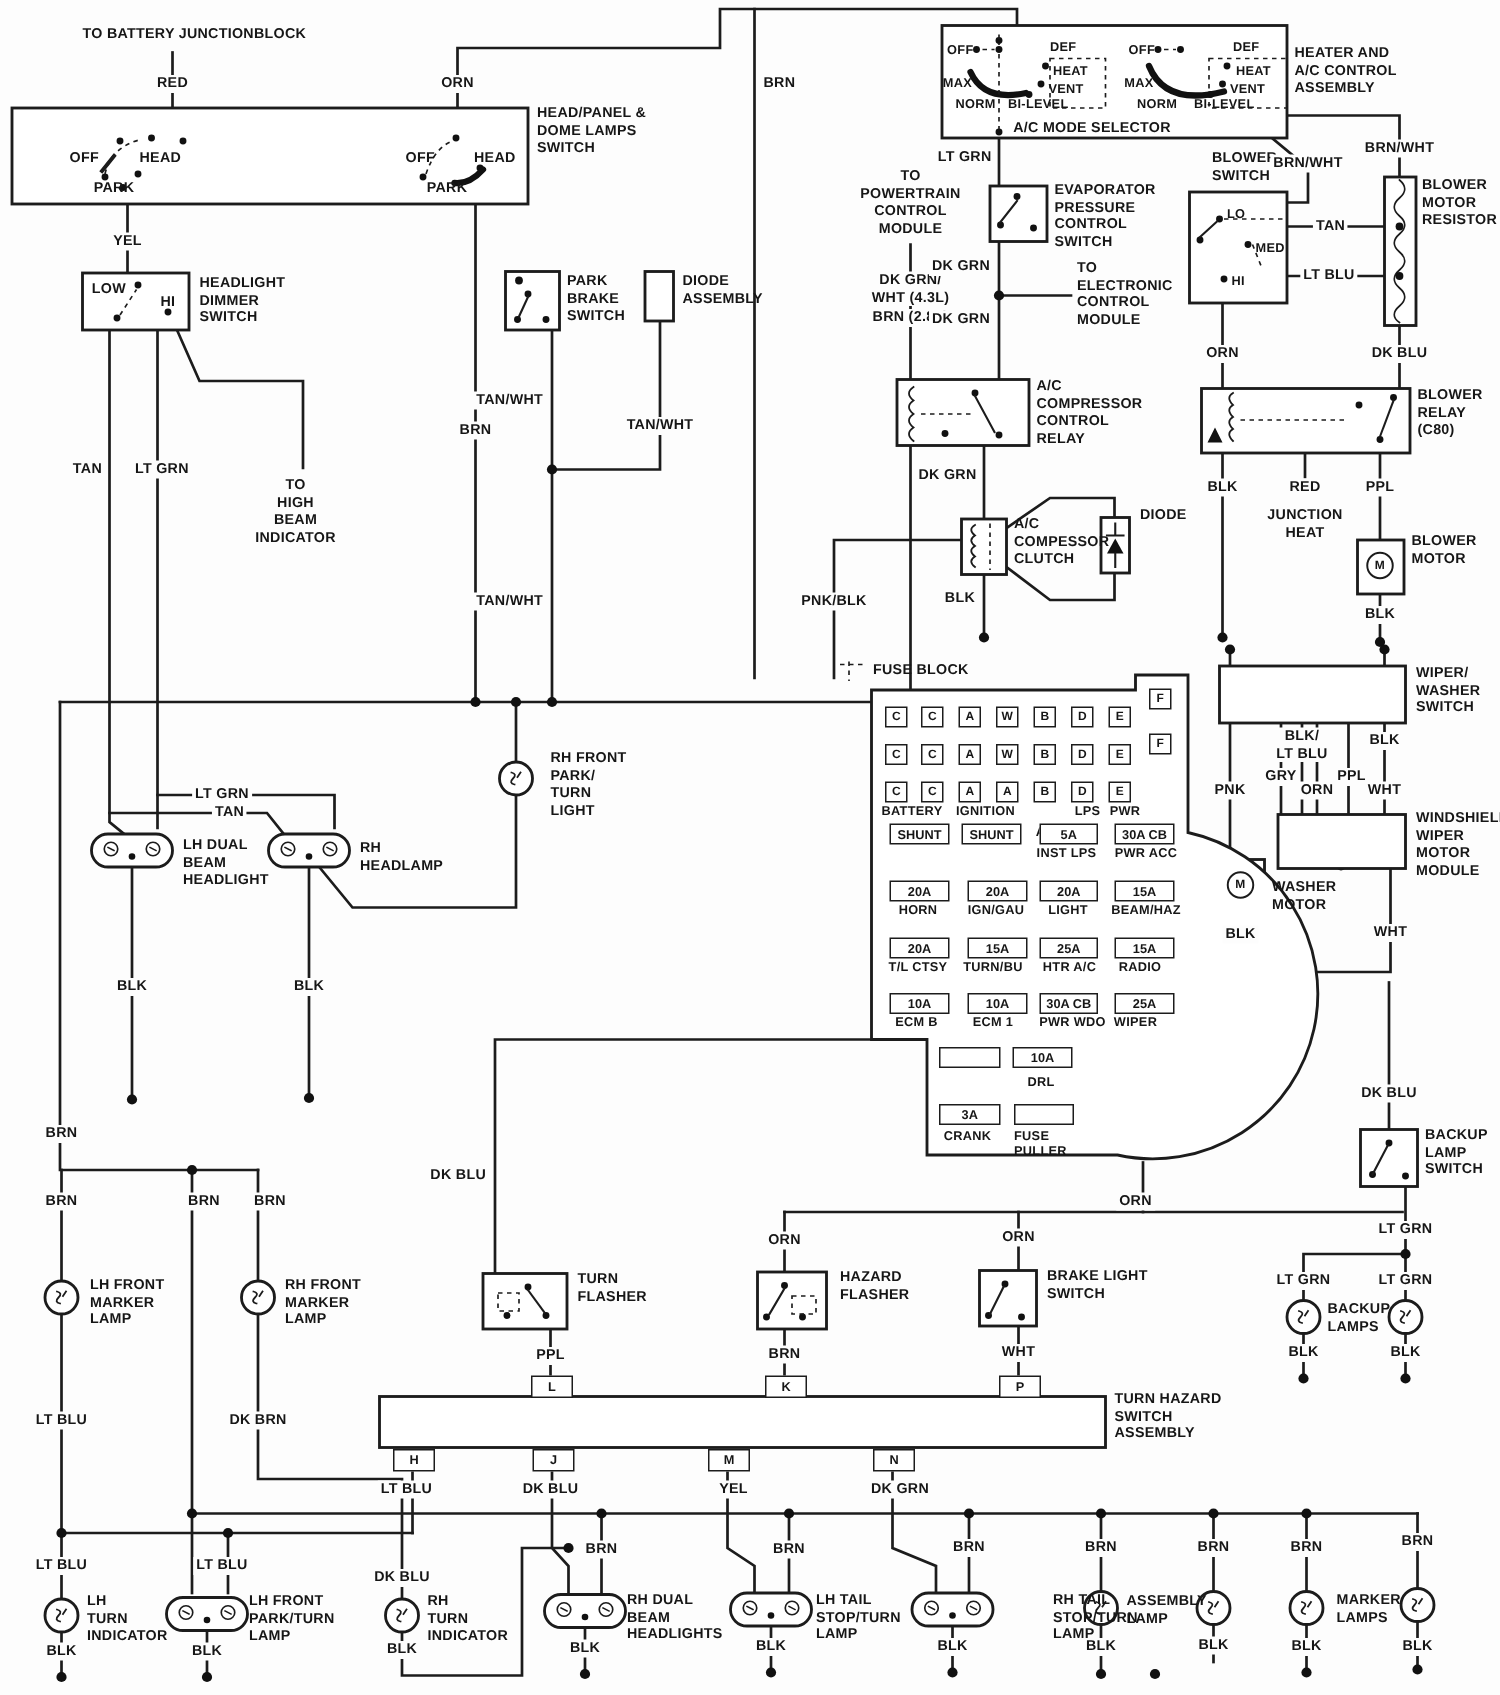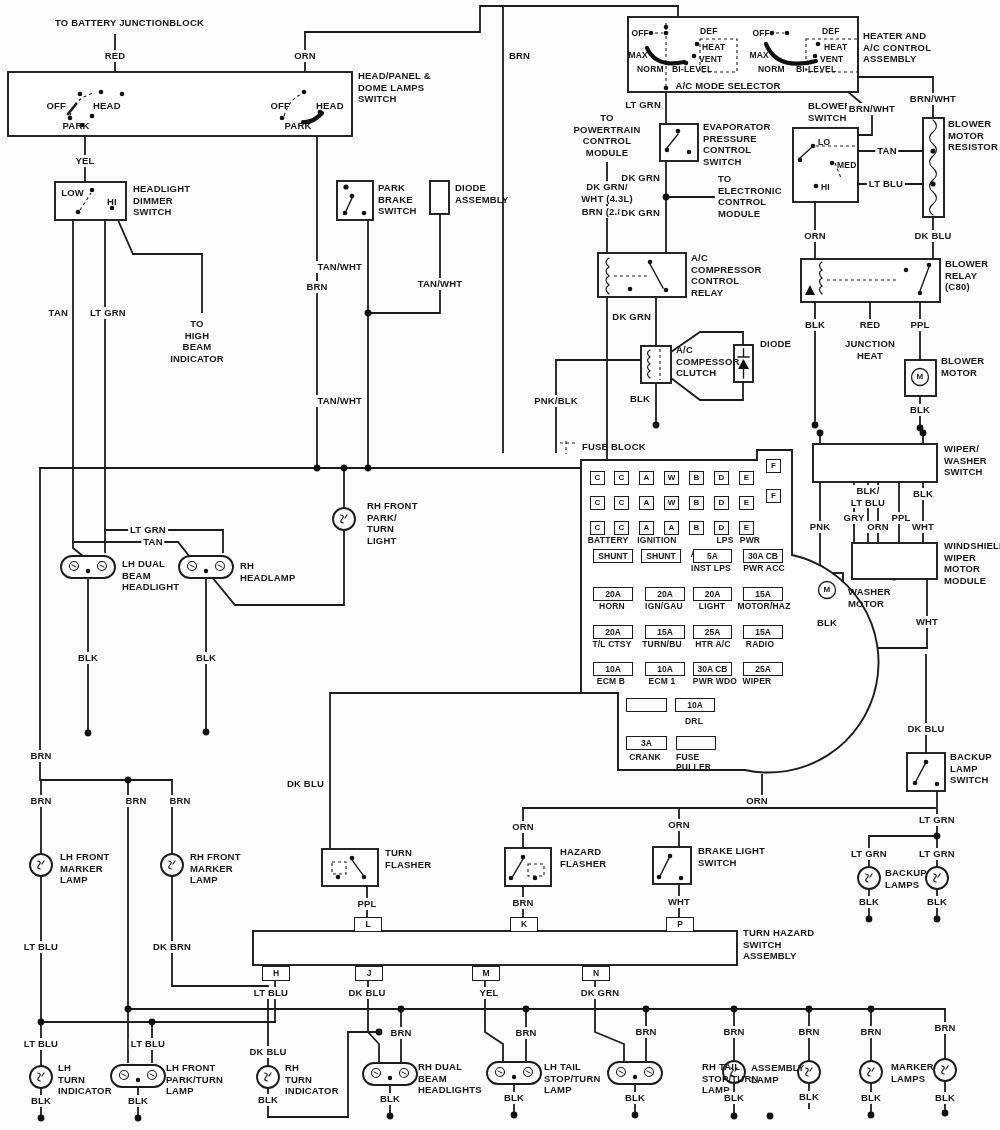--- a/index.html
+++ b/index.html
@@ -601,21 +601,21 @@
 <span class="lb sm c" style="left:711px;top:563px">INST LPS</span>
 <span class="lb sm c" style="left:764px;top:563px">PWR ACC</span>
 
 <div class="fusebox" style="left:593px;top:587px;width:38px">20A</div>
 <div class="fusebox" style="left:645px;top:587px;width:38px">20A</div>
 <div class="fusebox" style="left:693px;top:587px;width:37px">20A</div>
 <div class="fusebox" style="left:743px;top:587px;width:38px">15A</div>
 <span class="lb sm c" style="left:612px;top:601px">HORN</span>
 <span class="lb sm c" style="left:664px;top:601px">IGN/GAU</span>
 <span class="lb sm c" style="left:712px;top:601px">LIGHT</span>
-<span class="lb sm c" style="left:764px;top:601px">MOTOR/HAZ</span>
+<span class="lb sm c" style="left:764px;top:601px">BEAM/HAZ</span>
 
 <div class="fusebox" style="left:593px;top:625px;width:38px">20A</div>
 <div class="fusebox" style="left:645px;top:625px;width:38px">15A</div>
 <div class="fusebox" style="left:693px;top:625px;width:37px">25A</div>
 <div class="fusebox" style="left:743px;top:625px;width:38px">15A</div>
 <span class="lb sm c" style="left:612px;top:639px">T/L CTSY</span>
 <span class="lb sm c" style="left:662px;top:639px">TURN/BU</span>
 <span class="lb sm c" style="left:713px;top:639px">HTR A/C</span>
 <span class="lb sm c" style="left:760px;top:639px">RADIO</span>
 

